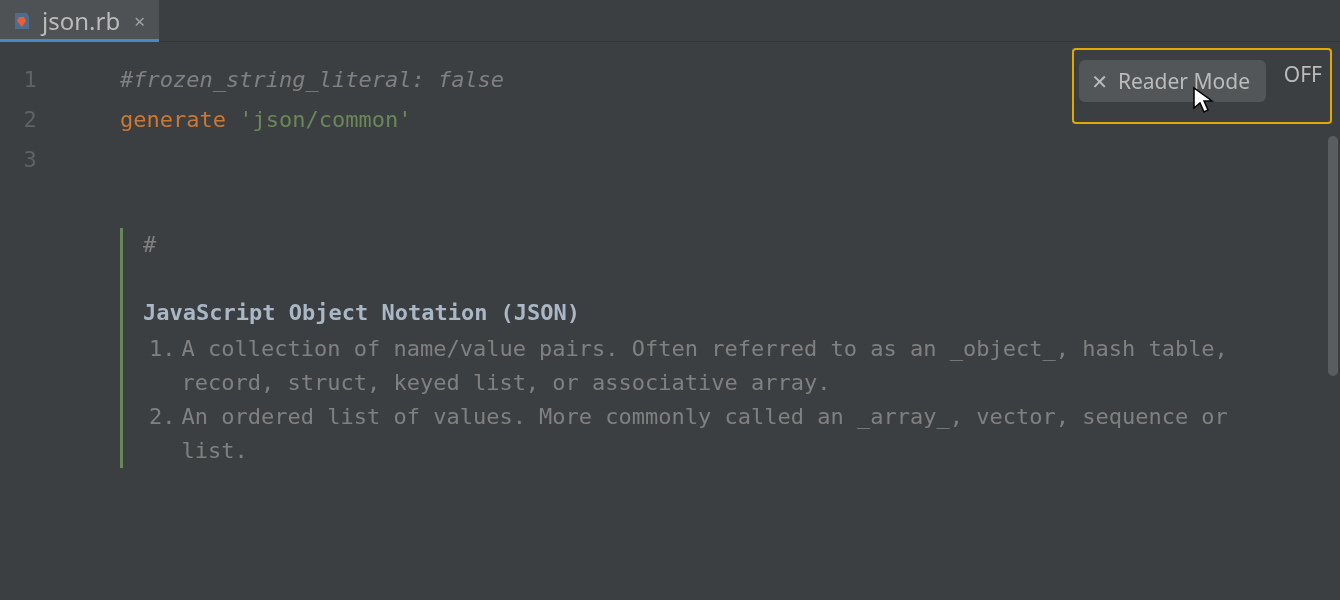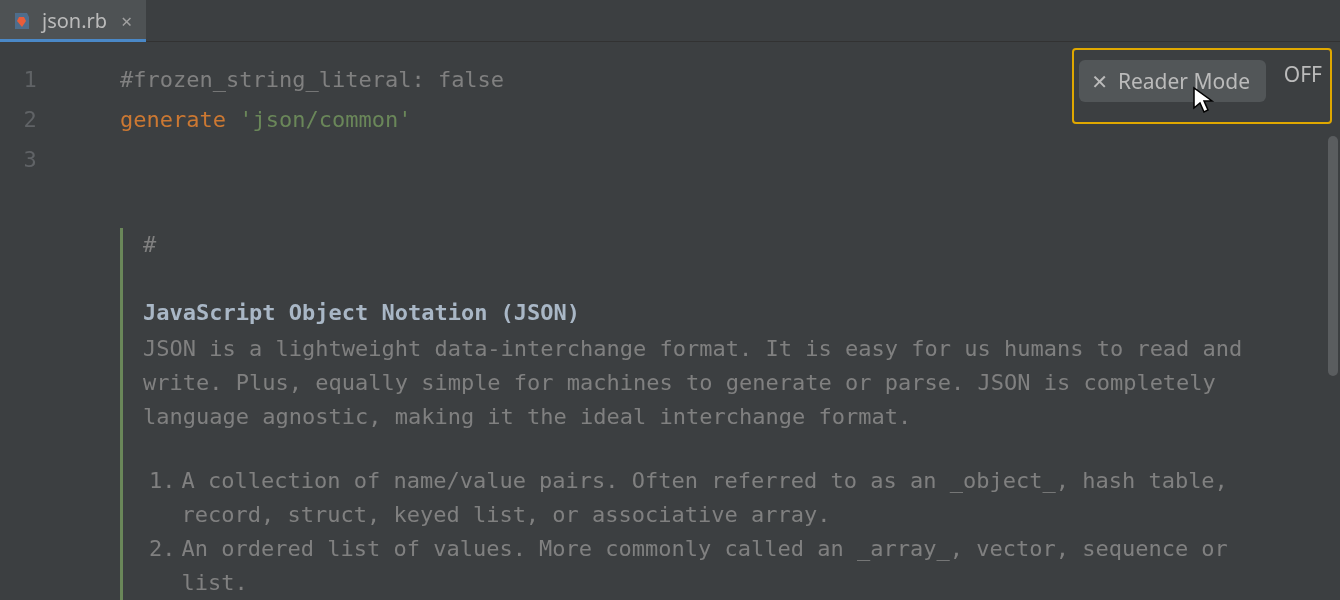--- a/index.html
+++ b/index.html
@@ -34,21 +34,21 @@
       background: #4a88c7;
     }
     .file-icon {
       width: 20px;
       height: 20px;
       position: relative;
     }
     .file-icon svg { width: 100%; height: 100%; }
     .tab-label {
       color: #bbbbbb;
-      font-size: 20px;
+      font-size: 24px;
       font-family: system-ui, -apple-system, sans-serif;
     }
     .tab-close {
       color: #a0a0a0;
       font-size: 18px;
       margin-left: 4px;
     }
     .editor-area {
       display: flex;
       height: calc(100% - 42px);
@@ -69,21 +69,21 @@
     }
     .code-content {
       flex: 1;
       padding-top: 18px;
       padding-left: 60px;
       font-size: 22px;
       line-height: 40px;
       position: relative;
     }
     .code-line { height: 40px; white-space: pre; }
-    .comment { color: #808080; }
+    .comment { color: #808080; font-style: italic; }
     .keyword { color: #cc7832; }
     .string { color: #6a8759; }
     .doc-block {
       margin-top: 48px;
       border-left: 3px solid #6a8759;
       padding-left: 20px;
       font-size: 22px;
       line-height: 34px;
       color: #808080;
       max-width: 1165px;
@@ -179,21 +179,20 @@
     <div class="line-num">3</div>
   </div>
   <div class="code-content">
     <div class="code-line"><span class="comment">#frozen_string_literal: false</span></div>
     <div class="code-line"><span class="keyword">generate</span> <span class="string">'json/common'</span></div>
     <div class="code-line"></div>
 
     <div class="doc-block">
       <div class="doc-hash">#</div>
       <div class="doc-title">JavaScript Object Notation (JSON)</div>
-      <div class="doc-para">JSON is a lightweight data-interchange format. It is easy for us humans to read and write. Plus, equally simple for machines to generate or parse. JSON is completely language agnostic, making it the ideal interchange format.</div>
       <div class="doc-list">
         <div class="doc-li">
           <span class="doc-li-num">1.</span>
           <span class="doc-li-text">A collection of name/value pairs. Often referred to as an _object_, hash table, record, struct, keyed list, or associative array.</span>
         </div>
         <div class="doc-li">
           <span class="doc-li-num">2.</span>
           <span class="doc-li-text">An ordered list of values. More commonly called an _array_, vector, sequence or list.</span>
         </div>
       </div>

